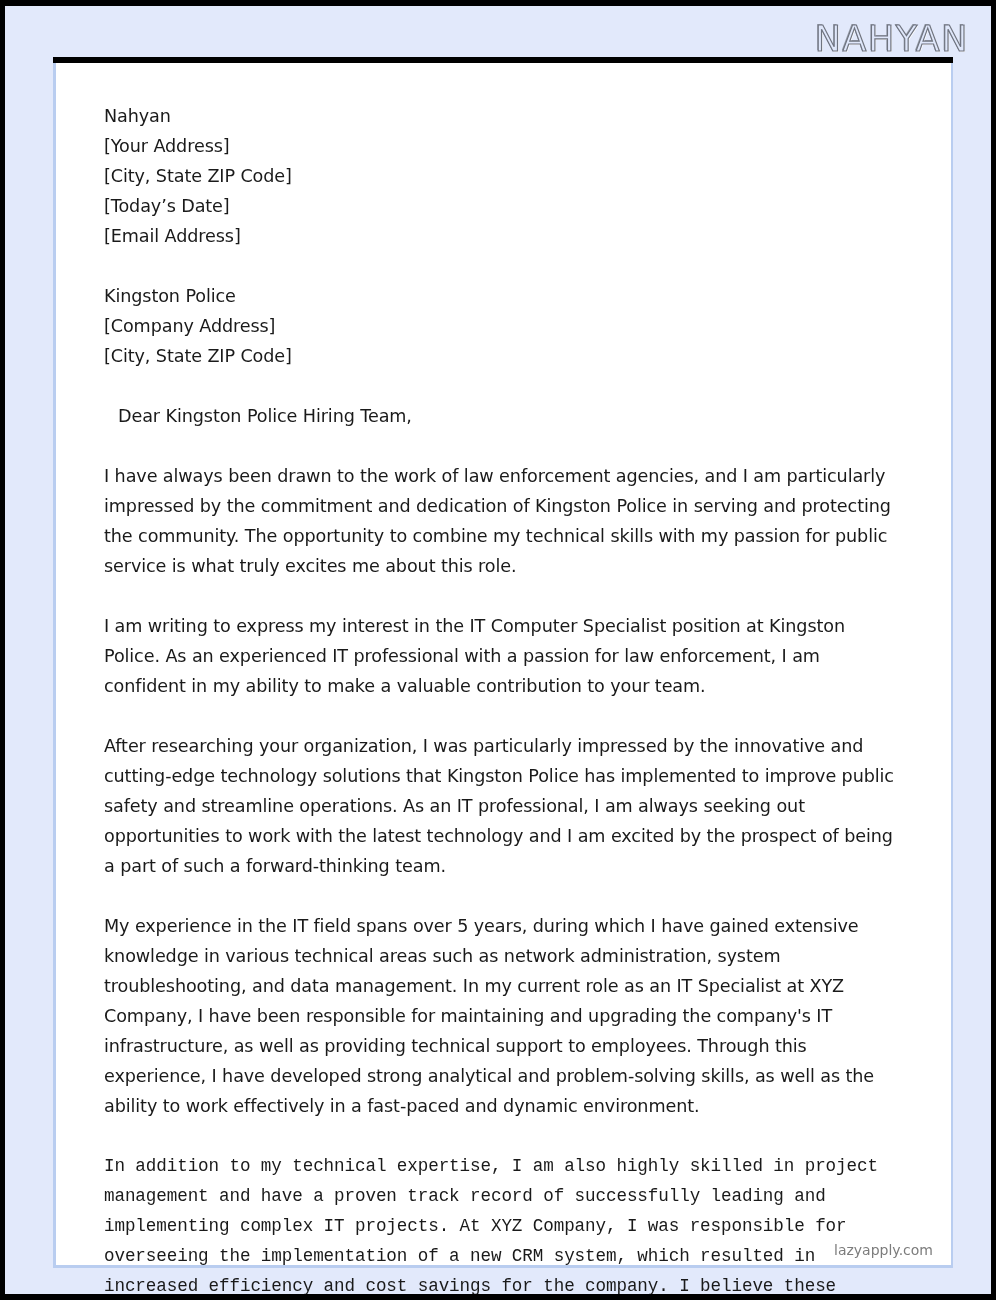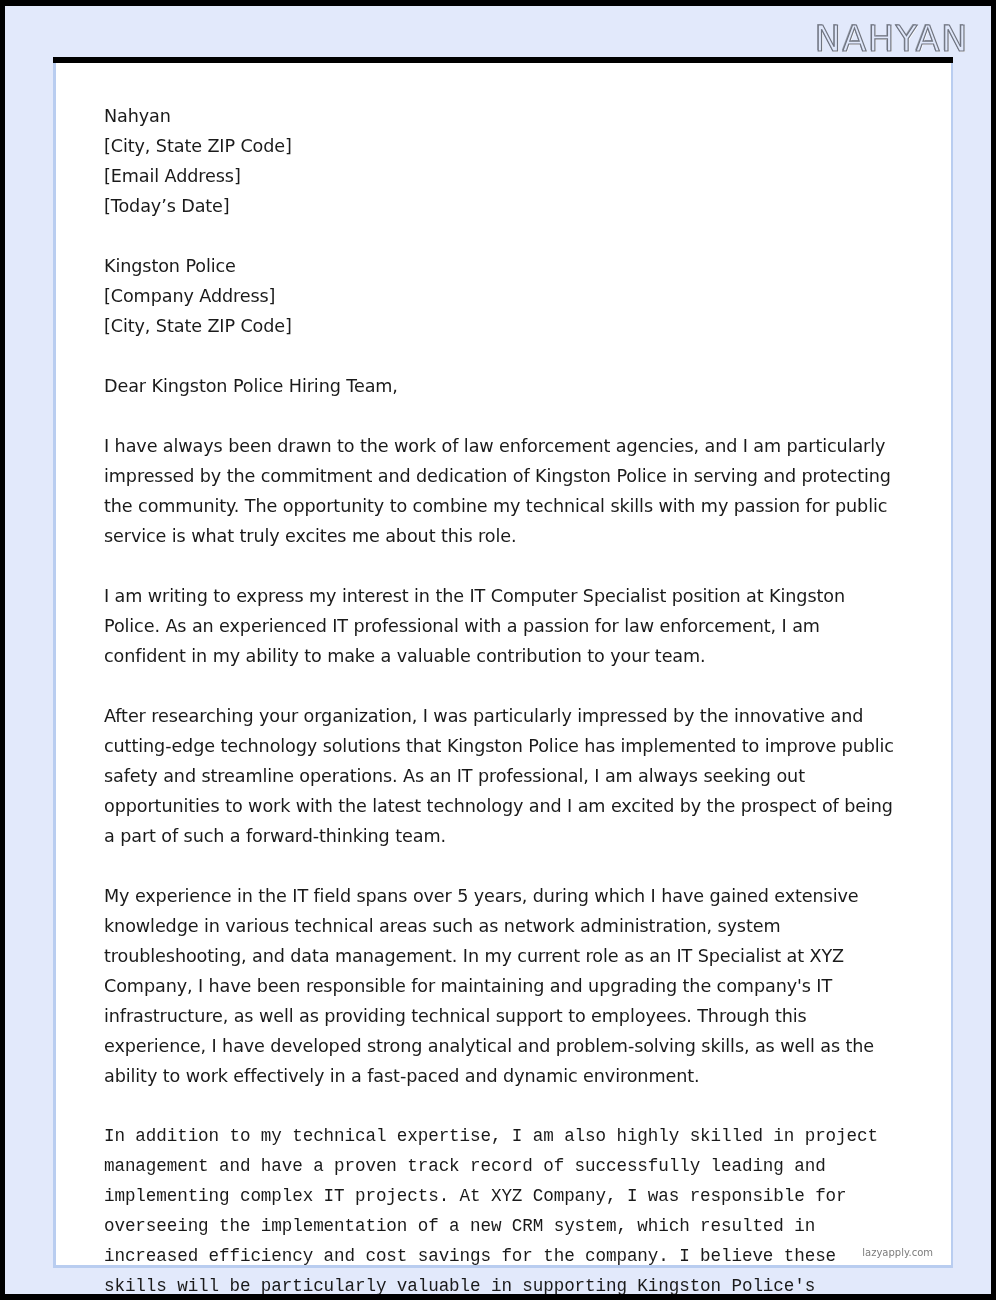--- a/index.html
+++ b/index.html
@@ -90,61 +90,62 @@
   }
 
   .addr-block {
     margin: 0 0 30px 0;
   }
   .addr-line {
     display: block;
     white-space: nowrap;
   }
   .salutation {
-    margin: 0 0 30px 0;
+    margin: 0 0 30px 14px;
   }
   .para {
     margin: 0 0 30px 0;
     text-align: left;
   }
   .para:last-child {
     margin-bottom: 0;
     font-family: Liberation Mono, monospace;
   }
 
   
   #watermark {
     position: absolute;
     right: 58px;
     bottom: 36px;
     font-family: "DejaVu Sans", sans-serif;
-    font-size: 10px;
+    font-size: 14px;
     color: #7c7c7c;
     white-space: nowrap;
     pointer-events: none;
   }
 </style>
 </head>
 <body>
 
 <div id="page-frame">
 
   <div id="letterhead">NAHYAN</div>
 
   <div id="header-rule"></div>
 
   <div id="paper"></div>
 
   <div id="letter-body">
 
     <div class="addr-block">
       <span class="addr-line">Nahyan</span>
+      <span class="addr-line">[Your Address]</span>
       <span class="addr-line">[City, State ZIP Code]</span>
+      <span class="addr-line">[Today’s Date]</span>
       <span class="addr-line">[Email Address]</span>
-      <span class="addr-line">[Today’s Date]</span>
     </div>
 
     <div class="addr-block">
       <span class="addr-line">Kingston Police</span>
       <span class="addr-line">[Company Address]</span>
       <span class="addr-line">[City, State ZIP Code]</span>
     </div>
 
     <div class="salutation">Dear Kingston Police Hiring Team,</div>
 

